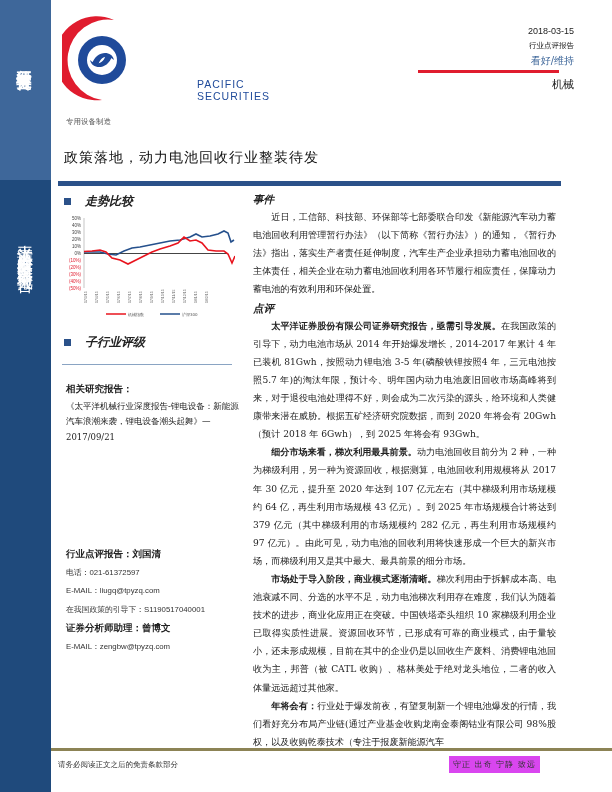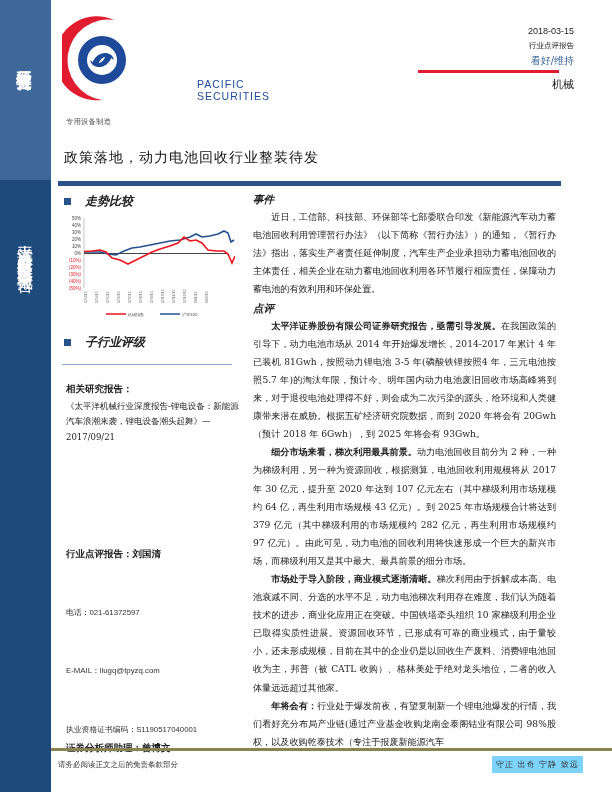--- a/index.html
+++ b/index.html
@@ -34,30 +34,30 @@
   .chart { position: absolute; left: 60px; top: 210px; width: 175px; height: 110px; }
   .chart svg { width: 175px; height: 110px; }
 
   .rule-grey { position: absolute; left: 62px; top: 364px; width: 170px; height: 1px; background: #8aa4c3; }
 
   .related { position: absolute; left: 66px; top: 381px; width: 180px; font-size: 8.5px; line-height: 15.5px; }
   .related .hd { font-weight: bold; font-size: 9.5px; margin-bottom: 2px; }
 
   .analyst { position: absolute; left: 66px; top: 545px; width: 185px; font-size: 7.8px; line-height: 18.5px; font-family: "Liberation Sans", sans-serif; }
   .analyst .nm { font-family: "DejaVu Serif", serif; font-weight: bold; font-size: 9.5px; }
-  .analyst .ln { color: #333; margin-top: 40px; }
+  .analyst .ln { color: #333; }
 
   .body { position: absolute; left: 253px; top: 190px; width: 303px; font-size: 9.1px; line-height: 18.1px; text-align: justify; }
   .body h3 { font-size: 10.5px; font-weight: bold; font-style: italic; }
   .body p { text-indent: 2em; }
   .body b { font-weight: bold; }
 
   .bottom-rule { position: absolute; left: 51px; top: 748px; width: 561px; height: 3px; background: #8c8355; }
   .footer-left { position: absolute; left: 58px; top: 760px; font-size: 7.5px; color: #333; }
-  .footer-right { position: absolute; left: 449px; top: 756px; font-size: 8px; padding: 3px 4px; background: #7dd3fc; color: #333; letter-spacing: 1px; margin-left: 43px; }
+  .footer-right { position: absolute; left: 449px; top: 756px; font-size: 8px; padding: 3px 4px; background: #d946ef; color: #333; letter-spacing: 1px; }
 </style>
 </head>
 <body>
 
 <div class="sidebar-top">
   <div class="vtext vtext-top">行业研究报告</div>
 </div>
 <div class="sidebar-bottom">
   <div class="vtext vtext-bottom" style="top:52px;">太平洋证券股份有限公司证券研究报告</div>
 </div>
@@ -137,21 +137,21 @@
 
 <div class="related">
   <div class="hd">相关研究报告：</div>
   <div>《太平洋机械行业深度报告-锂电设备：新能源汽车浪潮来袭，锂电设备潮头起舞》—2017/09/21</div>
 </div>
 
 <div class="analyst">
   <div class="nm">行业点评报告：刘国清</div>
   <div class="ln">电话：021-61372597</div>
   <div class="ln">E-MAIL：liugq@tpyzq.com</div>
-  <div class="ln">执业资格证书编码：S1190517040001</div>
+  <div class="ln">在我国政策的引导下：S1190517040001</div>
   <div class="nm">证券分析师助理：曾博文</div>
   <div class="ln">E-MAIL：zengbw@tpyzq.com</div>
 </div>
 
 <div class="body">
   <h3>事件</h3>
   <p>近日，工信部、科技部、环保部等七部委联合印发《新能源汽车动力蓄电池回收利用管理暂行办法》（以下简称《暂行办法》）的通知，《暂行办法》指出，落实生产者责任延伸制度，汽车生产企业承担动力蓄电池回收的主体责任，相关企业在动力蓄电池回收利用各环节履行相应责任，保障动力蓄电池的有效利用和环保处置。</p>
   <h3>点评</h3>
   <p><b>太平洋证券股份有限公司证券研究报告，亟需引导发展。</b><span>在我国政策的引导下，动力电池市场从 2014 年开始爆发增长，2014-2017 年累计 4 年已装机 81Gwh，按照动力锂电池 3-5 年(磷酸铁锂按照4 年，三元电池按照5.7 年)的淘汰年限，预计今、明年国内动力电池废旧回收市场高峰将到来，对于退役电池处理得不好，则会成为二次污染的源头，给环境和人类健康带来潜在威胁。根据五矿经济研究院数据，而到 2020 年将会有 20Gwh（预计 2018 年 6Gwh），到 2025 年将会有 93Gwh。</span></p>
   <p><b>细分市场来看，梯次利用最具前景。</b><span>动力电池回收目前分为 2 种，一种为梯级利用，另一种为资源回收，根据测算，电池回收利用规模将从 2017 年 30 亿元，提升至 2020 年达到 107 亿元左右（其中梯级利用市场规模约 64 亿，再生利用市场规模 43 亿元）。到 2025 年市场规模合计将达到 379 亿元（其中梯级利用的市场规模约 282 亿元，再生利用市场规模约 97 亿元）。由此可见，动力电池的回收利用将快速形成一个巨大的新兴市场，而梯级利用又是其中最大、最具前景的细分市场。</span></p>

